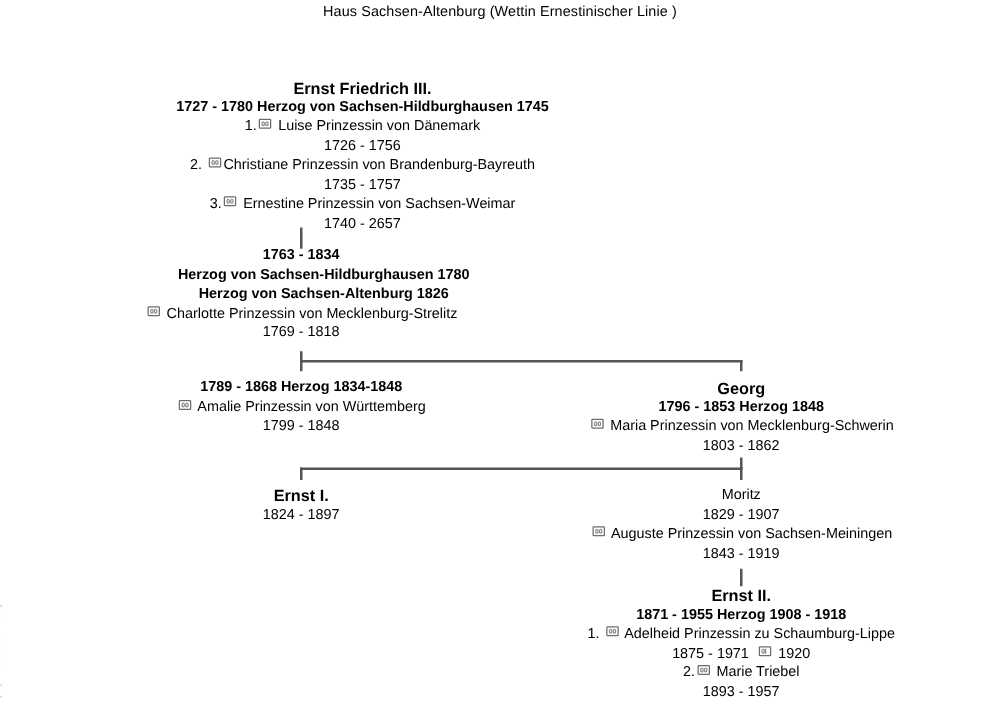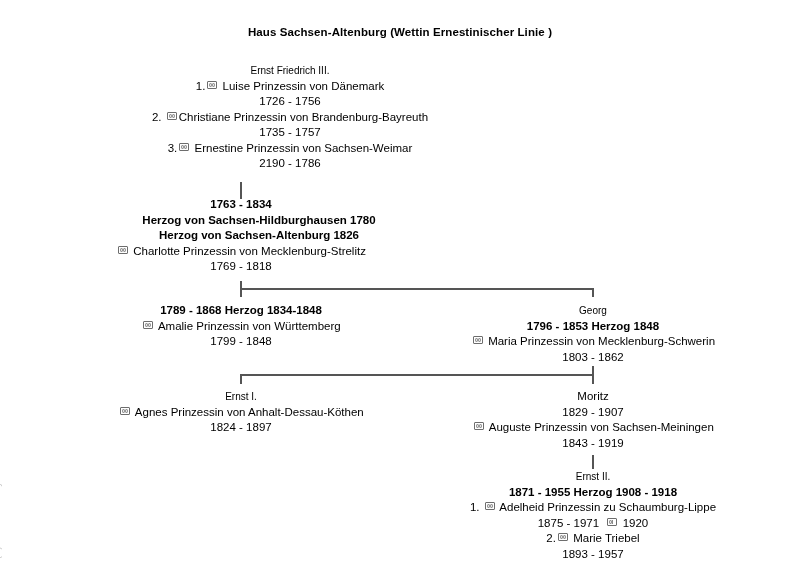--- a/index.html
+++ b/index.html
@@ -17,38 +17,38 @@
   #canvas {
     position: relative;
     width: 800px;
     height: 565px;
   }
 
   
   .chart-title {
     position: absolute;
     left: 0;
-    top: 26px;
+    top: 4px;
     width: 800px;
     text-align: center;
     font-size: 11.5px;
-    font-weight: bold;
+    font-weight: normal;
     letter-spacing: 0.1px;
   }
 
   
   .person {
     position: absolute;
     text-align: center;
     line-height: 15.5px;
     white-space: nowrap;
   }
   .pname {
-    font-size: 10px;
-    font-weight: normal;
+    font-size: 13px;
+    font-weight: bold;
   }
   .pname-plain {
     font-size: 11.5px;
     font-weight: normal;
   }
   .pdates {
     font-size: 11.5px;
     font-weight: bold;
   }
   .ptitle {
@@ -140,35 +140,36 @@
 </style>
 </head>
 <body>
 
 <div id="canvas">
 
   <div class="chart-title">Haus Sachsen-Altenburg (Wettin Ernestinischer Linie )</div>
 
   <div class="person" style="left:0; top:63px; width:580px;">
     <div class="pname">Ernst Friedrich III.</div>
+    <div class="pdates">1727 - 1780  Herzog von Sachsen-Hildburghausen 1745</div>
 
     <div class="spouse">
       <span class="ordinal">1.</span><span class="msym"></span> <span>Luise Prinzessin von Dänemark</span>
     </div>
     <div class="sdates">1726 - 1756</div>
 
     <div class="spouse">
       <span class="ordinal">2.</span> <span class="msym"></span><span>Christiane Prinzessin von Brandenburg-Bayreuth</span>
     </div>
     <div class="sdates">1735 - 1757</div>
 
     <div class="spouse">
       <span class="ordinal">3.</span><span class="msym"></span> <span>Ernestine Prinzessin von Sachsen-Weimar</span>
     </div>
-    <div class="sdates">2190 - 1786</div>
+    <div class="sdates">1740 - 2657</div>
   </div>
 
   <div class="vline" style="left:240px; top:182px; height:17px;"></div>
 
   <div class="person" style="left:0; top:197px; width:482px;">
     <div class="pdates">1763 - 1834</div>
     <div class="ptitle">Herzog von Sachsen-Hildburghausen 1780</div>
     <div class="ptitle">Herzog von Sachsen-Altenburg 1826</div>
     <div class="spouse">
       <span class="msym"></span> <span>Charlotte Prinzessin von Mecklenburg-Strelitz</span>
@@ -198,23 +199,20 @@
     <div class="sdates">1803 - 1862</div>
   </div>
 
   <div class="vline" style="left:592px; top:366px; height:9px;"></div>
   <div class="hline" style="left:240px; top:374px; width:354px;"></div>
   <div class="vline" style="left:240px; top:374px; height:10px;"></div>
   <div class="vline" style="left:592px; top:374px; height:10px;"></div>
 
   <div class="person" style="left:0; top:389px; width:482px;">
     <div class="pname">Ernst I.</div>
-    <div class="spouse">
-      <span class="msym"></span> <span>Agnes Prinzessin von Anhalt-Dessau-Köthen</span>
-    </div>
     <div class="sdates">1824 - 1897</div>
   </div>
 
   <div class="person" style="left:352px; top:389px; width:482px;">
     <div class="pname-plain">Moritz</div>
     <div class="sdates">1829 - 1907</div>
     <div class="spouse">
       <span class="msym"></span> <span>Auguste Prinzessin von Sachsen-Meiningen</span>
     </div>
     <div class="sdates">1843 - 1919</div>

